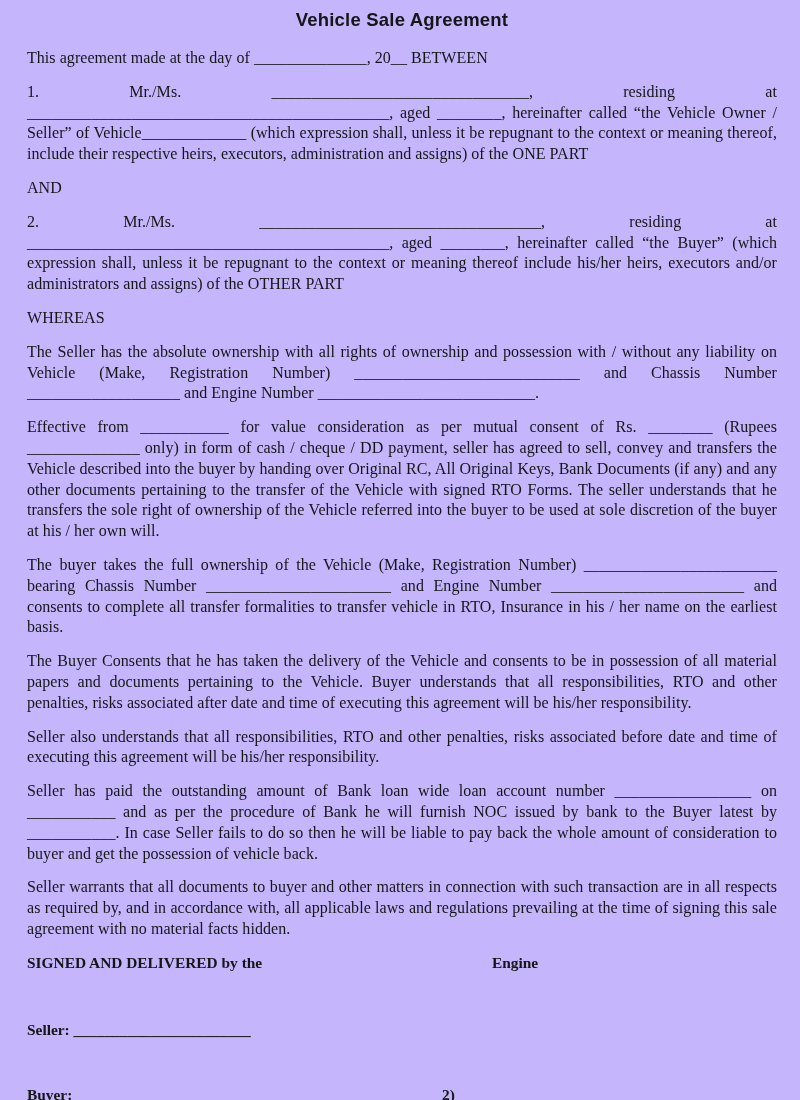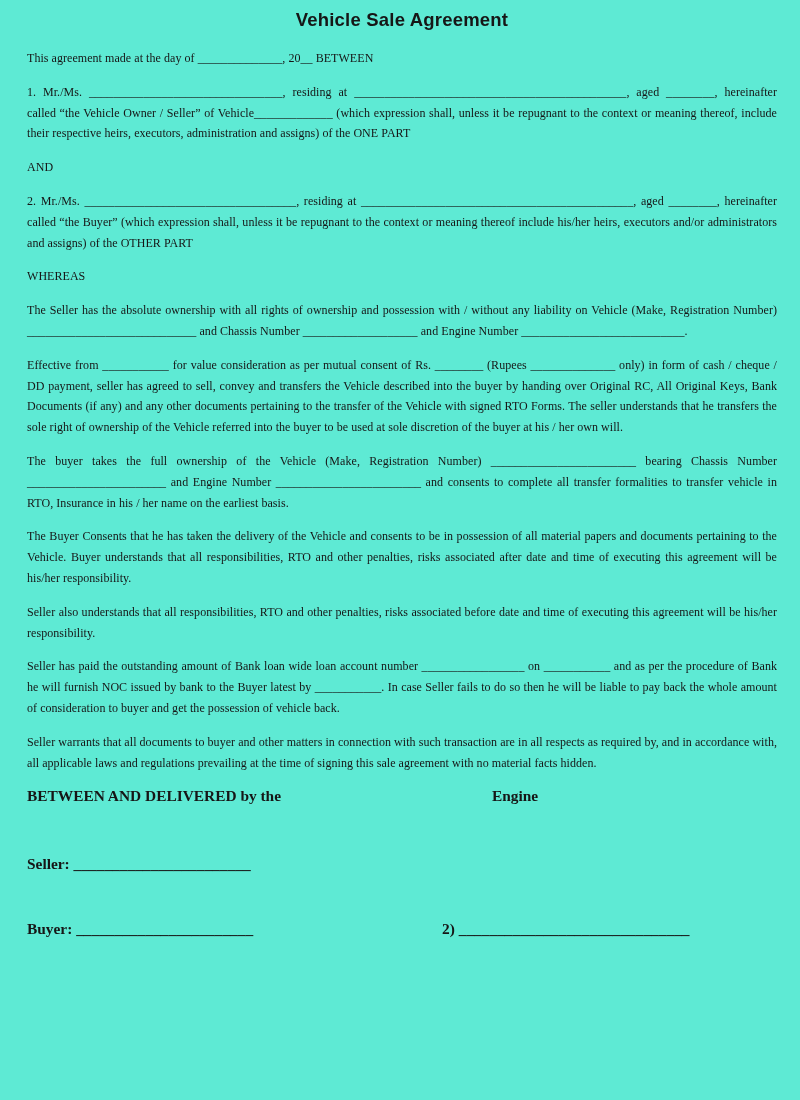--- a/index.html
+++ b/index.html
@@ -5,34 +5,34 @@
   * { margin: 0; padding: 0; box-sizing: border-box; }
   html, body { background: #ffffff; }
   body {
     width: 800px; height: 1100px;
     font-family: "Liberation Serif", "DejaVu Serif", serif;
     color: #161616;
     overflow: hidden;
   }
   .page {
     width: 800px; height: 1100px;
-    background: #5eead4;
+    background: #c4b5fd;
     padding: 9px 23px 0 27px;
     overflow: hidden;
   }
   .doc-title {
     font-family: "Liberation Sans", "DejaVu Sans", sans-serif;
     font-size: 18.5px;
     font-weight: bold;
     text-align: center;
     letter-spacing: 0.2px;
     margin-bottom: 17px;
   }
   .para {
-    font-size: 12px;
+    font-size: 16px;
     line-height: 20.8px;
     text-align: justify;
     margin-bottom: 13px;
     letter-spacing: 0.05px;
   }
   .sig-block { font-size: 15.4px; line-height: 20.8px; }
   .sig-row { display: flex; }
   .col-left { width: 403px; flex: 0 0 403px; }
   .col-right { flex: 1; }
   .b { font-weight: bold; }
@@ -70,21 +70,21 @@
   <p class="para">Seller also understands that all responsibilities, RTO and other penalties, risks associated before date and time of executing this agreement will be his/her responsibility.</p>
 
   <p class="para">Seller has paid the outstanding amount of Bank loan wide loan account number _________________ on ___________ and as per the procedure of Bank he will furnish NOC issued by bank to the Buyer latest by ___________. In case Seller fails to do so then he will be liable to pay back the whole amount of consideration to buyer and get the possession of vehicle back.</p>
 
   <p class="para">Seller warrants that all documents to buyer and other matters in connection with such transaction are in all respects as required by, and in accordance with, all applicable laws and regulations prevailing at the time of signing this sale agreement with no material facts hidden.</p>
 
   <div class="sig-block">
 
     <div class="sig-row">
       <div class="col-left">
-        <span class="b">BETWEEN AND DELIVERED by the</span>
+        <span class="b">SIGNED AND DELIVERED by the</span>
       </div>
       <div class="col-right">
         <span class="b witness-indent">Engine</span>
       </div>
     </div>
 
     <div class="sig-row row-seller">
       <div class="col-left">
         <span class="b">Seller:</span>
         <span class="b blank">_______________________</span>

